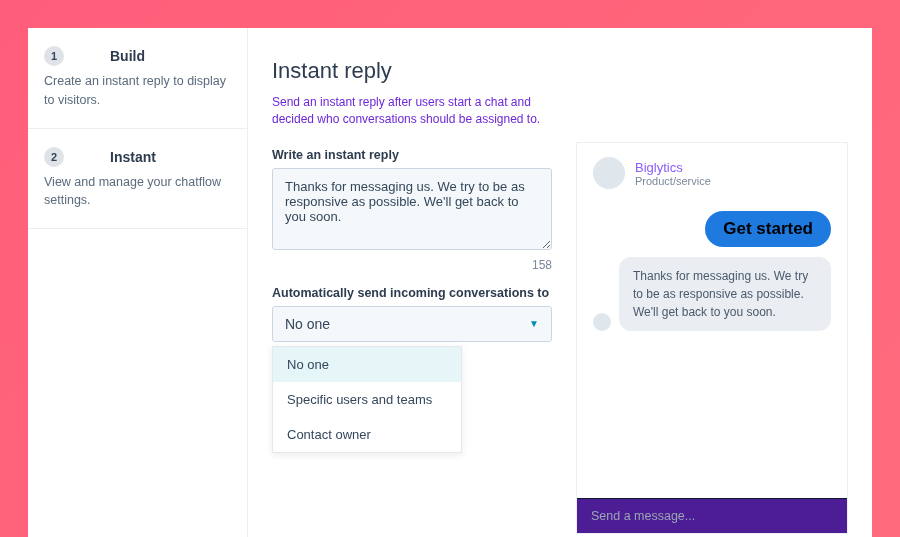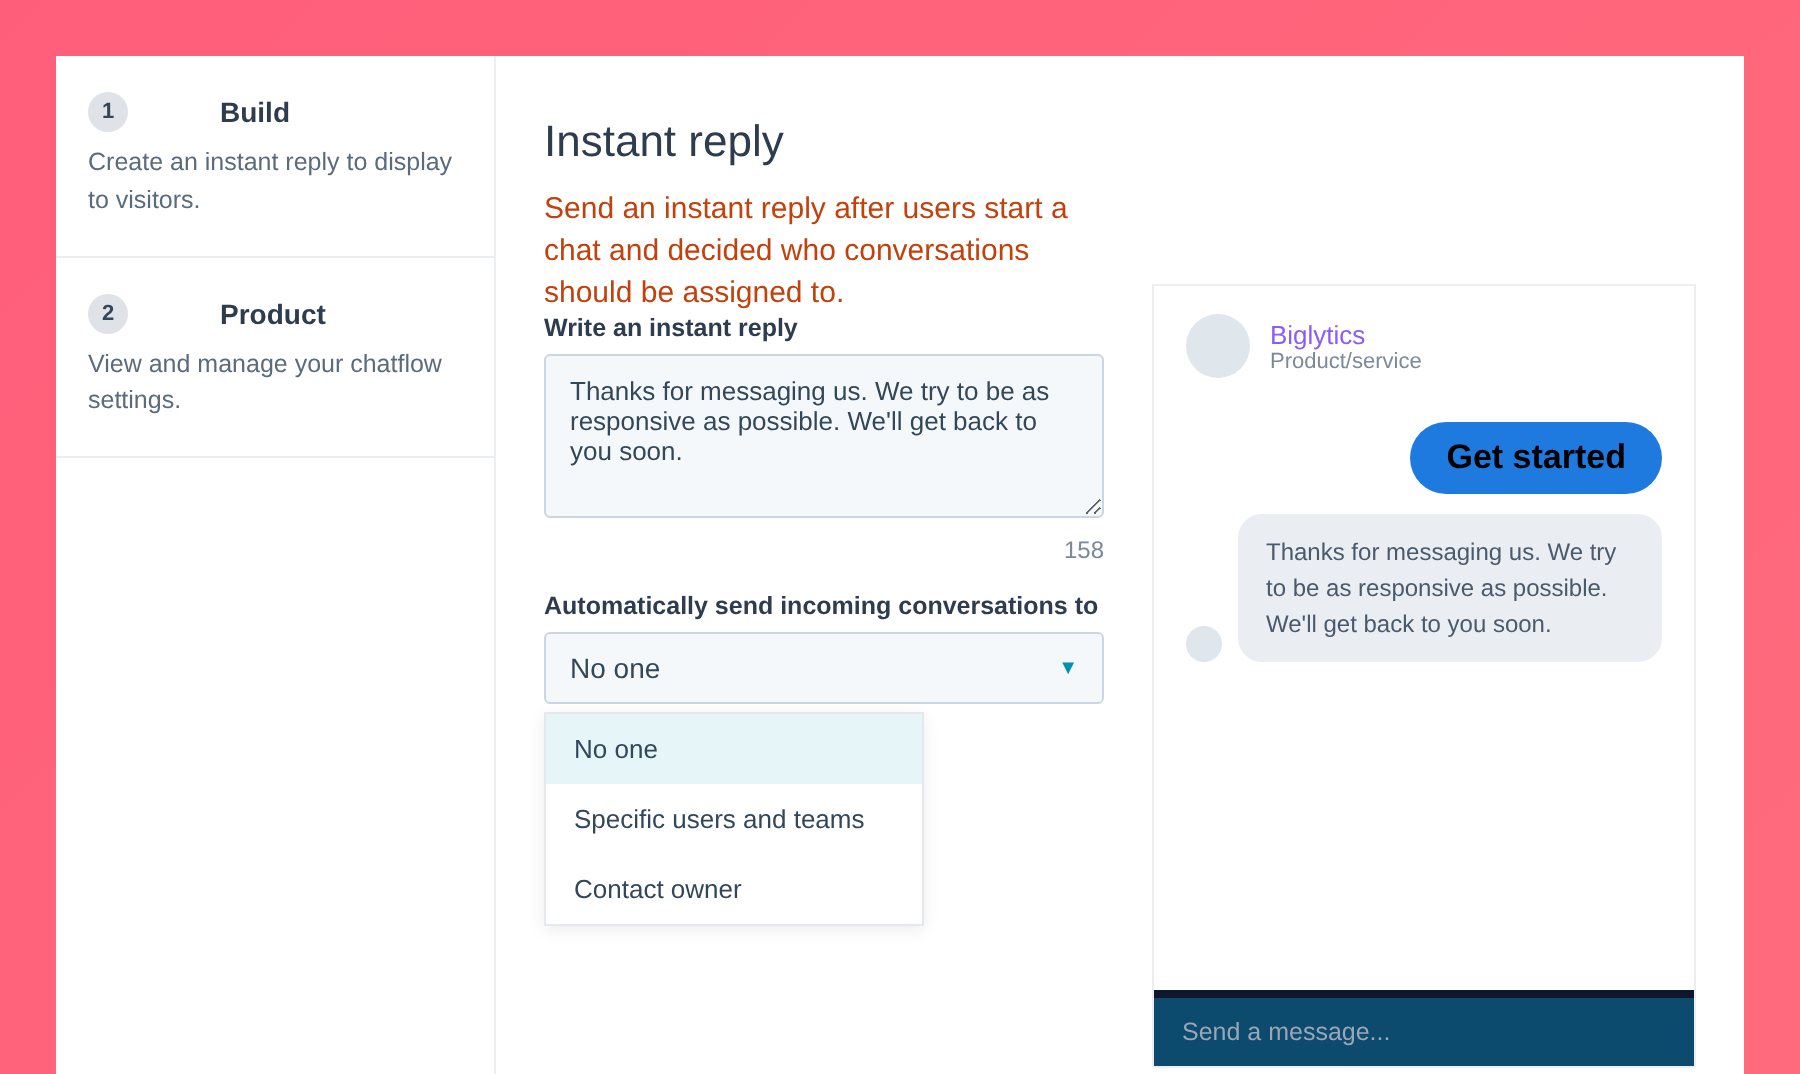--- a/index.html
+++ b/index.html
@@ -69,22 +69,23 @@
     .form-col {
       width: 280px;
     }
     h1 {
       font-size: 22px;
       font-weight: 400;
       color: #2e3c4f;
       margin-bottom: 10px;
     }
     .subhead {
-      font-size: 15px;
-      color: #c2410c;
+      font-size: 12px;
+      color: #6d28d9;
+      margin-bottom: 20px;
       line-height: 1.4;
     }
     .field-label {
       font-size: 12.5px;
       font-weight: 600;
       color: #2e3c4f;
       margin-bottom: 6px;
       display: block;
     }
     textarea {
@@ -211,22 +212,22 @@
     .bubble {
       background: #eaedf1;
       border-radius: 12px;
       padding: 10px 14px;
       font-size: 12px;
       color: #4a5a6d;
       line-height: 1.5;
       max-width: 220px;
     }
     .compose {
-      border-top: 4px solid #0f172a;
-      background: #0c4a6e;
+      border-top: 1px solid #0f172a;
+      background: #4c1d95;
       padding: 10px 14px;
       font-size: 12.5px;
       color: #9aa6b5;
     }
   </style>
 </head>
 <body>
 
 <div class="card">
 
@@ -234,21 +235,21 @@
     <div class="step">
       <div class="step-header">
         <span class="step-num">1</span>
         <span class="step-title">Build</span>
       </div>
       <div class="step-desc">Create an instant reply to display to visitors.</div>
     </div>
     <div class="step">
       <div class="step-header">
         <span class="step-num">2</span>
-        <span class="step-title">Product</span>
+        <span class="step-title">Instant</span>
       </div>
       <div class="step-desc">View and manage your chatflow settings.</div>
     </div>
   </aside>
 
   <main class="main">
     <div class="form-col">
       <h1>Instant reply</h1>
       <p class="subhead">Send an instant reply after users start a chat and decided who conversations should be assigned to.</p>
 

